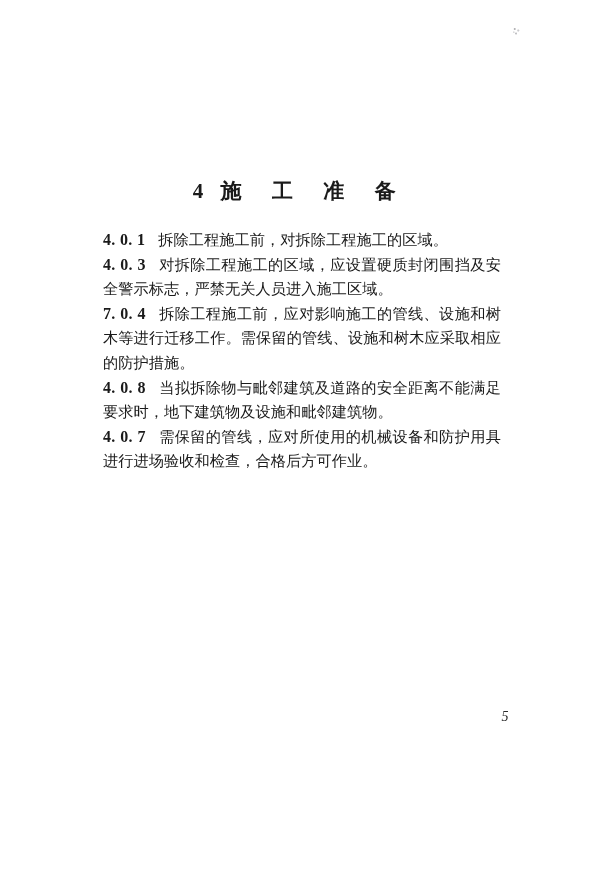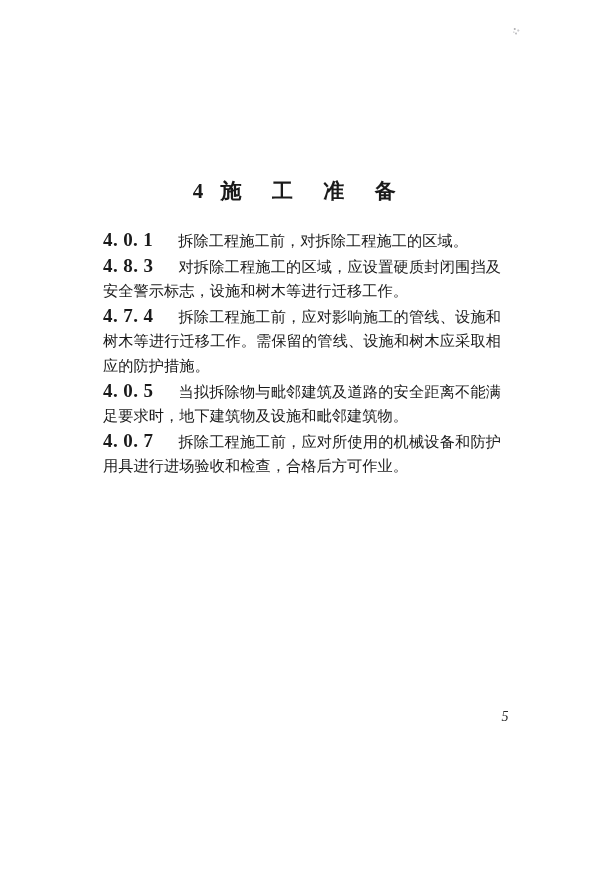--- a/index.html
+++ b/index.html
@@ -64,23 +64,23 @@
     text-align: justify;
     text-justify: inter-character;
     text-indent: 0;
     margin: 0;
     font-family: "DejaVu Serif", "Liberation Serif", serif;
     letter-spacing: 0.004em;
   }
   .clause .cnum {
     font-family: "Liberation Serif", "DejaVu Serif", serif;
     font-weight: bold;
-    font-size: 19px;
+    font-size: 16px;
     letter-spacing: 0.02em;
-    margin-right: 25px;
+    margin-right: 13px;
     white-space: nowrap;
   }
   .clause .ctext {
     font-weight: normal;
   }
   .page-number {
     position: absolute;
     left: 0;
     right: 0;
     bottom: 52px;
@@ -104,33 +104,33 @@
   </h1>
 
   <div class="body-block">
 
     <p class="clause">
       <span class="cnum">4. 0. 1</span><span class="ctext">拆除工程施工前，对拆除工程施工的区域。</span>
     </p>
 
 
     <p class="clause">
-      <span class="cnum">4. 8. 3</span><span class="ctext">对拆除工程施工的区域，应设置硬质封闭围挡及安全警示标志，设施和树木等进行迁移工作。</span>
+      <span class="cnum">4. 0. 3</span><span class="ctext">对拆除工程施工的区域，应设置硬质封闭围挡及安全警示标志，严禁无关人员进入施工区域。</span>
     </p>
 
     <p class="clause">
-      <span class="cnum">4. 7. 4</span><span class="ctext">拆除工程施工前，应对影响施工的管线、设施和树木等进行迁移工作。需保留的管线、设施和树木应采取相应的防护措施。</span>
+      <span class="cnum">7. 0. 4</span><span class="ctext">拆除工程施工前，应对影响施工的管线、设施和树木等进行迁移工作。需保留的管线、设施和树木应采取相应的防护措施。</span>
     </p>
 
 
     <p class="clause">
-      <span class="cnum">4. 0. 5</span><span class="ctext">当拟拆除物与毗邻建筑及道路的安全距离不能满足要求时，地下建筑物及设施和毗邻建筑物。</span>
+      <span class="cnum">4. 0. 8</span><span class="ctext">当拟拆除物与毗邻建筑及道路的安全距离不能满足要求时，地下建筑物及设施和毗邻建筑物。</span>
     </p>
 
     <p class="clause">
-      <span class="cnum">4. 0. 7</span><span class="ctext">拆除工程施工前，应对所使用的机械设备和防护用具进行进场验收和检查，合格后方可作业。</span>
+      <span class="cnum">4. 0. 7</span><span class="ctext">需保留的管线，应对所使用的机械设备和防护用具进行进场验收和检查，合格后方可作业。</span>
     </p>
 
   </div>
 
   <div class="page-number">5</div>
 
 </div>
 
 </body></html>

